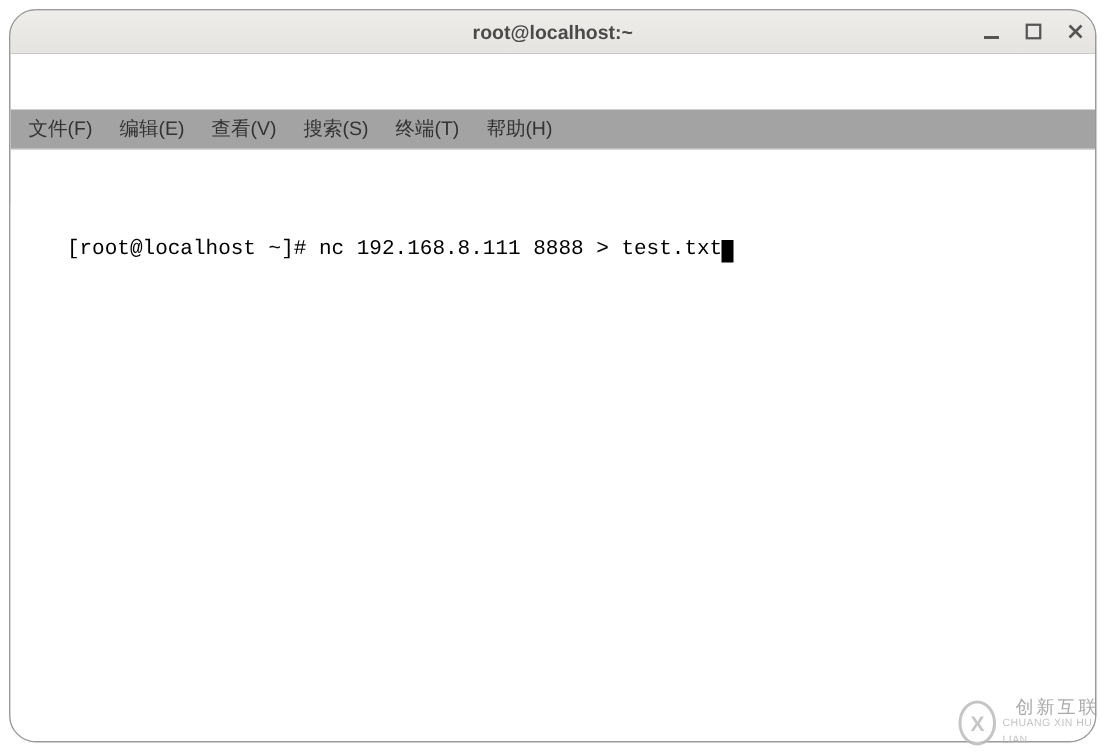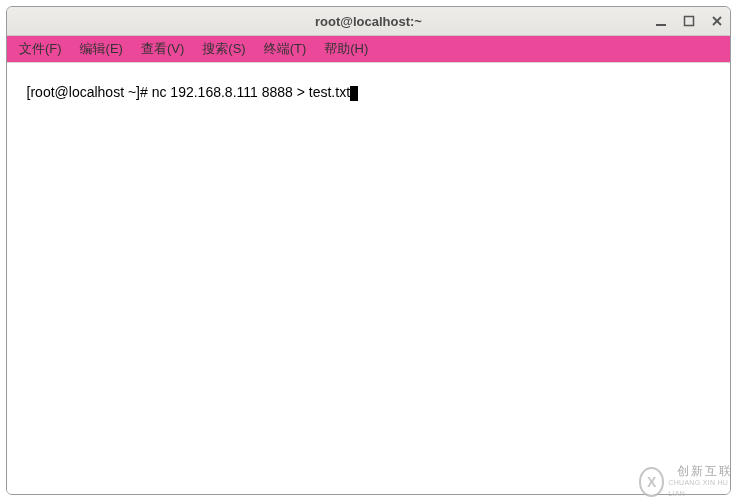--- a/index.html
+++ b/index.html
@@ -12,26 +12,27 @@
     overflow: hidden;
     position: relative;
   }
   .window {
     position: absolute;
     top: 6px;
     left: 6px;
     width: 723px;
     height: 487px;
     border: 1px solid #9a9a9a;
-    border-radius: 6px;
+    border-radius: 18px;
     background: #ffffff;
     box-shadow: 0 0 0 rgba(0,0,0,0);
     display: flex;
     flex-direction: column;
     overflow: hidden;
+    gap: 37px;
   }
   .titlebar {
     height: 28px;
     background: linear-gradient(to bottom, #efedea 0%, #e6e4e0 100%);
     border-bottom: 1px solid #c9c7c3;
     display: flex;
     align-items: center;
     position: relative;
     border-top-left-radius: 6px;
     border-top-right-radius: 6px;
@@ -59,37 +60,37 @@
     height: 14px;
     display: flex;
     align-items: center;
     justify-content: center;
     color: #555;
     cursor: pointer;
   }
   .win-btn svg { display:block; }
   .menubar {
     height: 26px;
-    background: #ec4899;
+    background: #a3a3a3;
     border-bottom: 1px solid #d8d6d2;
     display: flex;
     align-items: center;
     gap: 10px;
     padding: 0 8px;
     font-size: 13px;
     color: #333;
   }
   .menu-item {
     padding: 2px 4px;
     cursor: pointer;
   }
   .terminal {
     flex: 1;
     background: #ffffff;
-    font-family: Liberation Sans, sans-serif;
+    font-family: Liberation Mono, monospace;
     font-size: 14px;
     line-height: 18px;
     color: #000;
     padding: 2px 4px;
     position: relative;
     white-space: pre;
   }
   .term-line {
     display: inline;
   }

